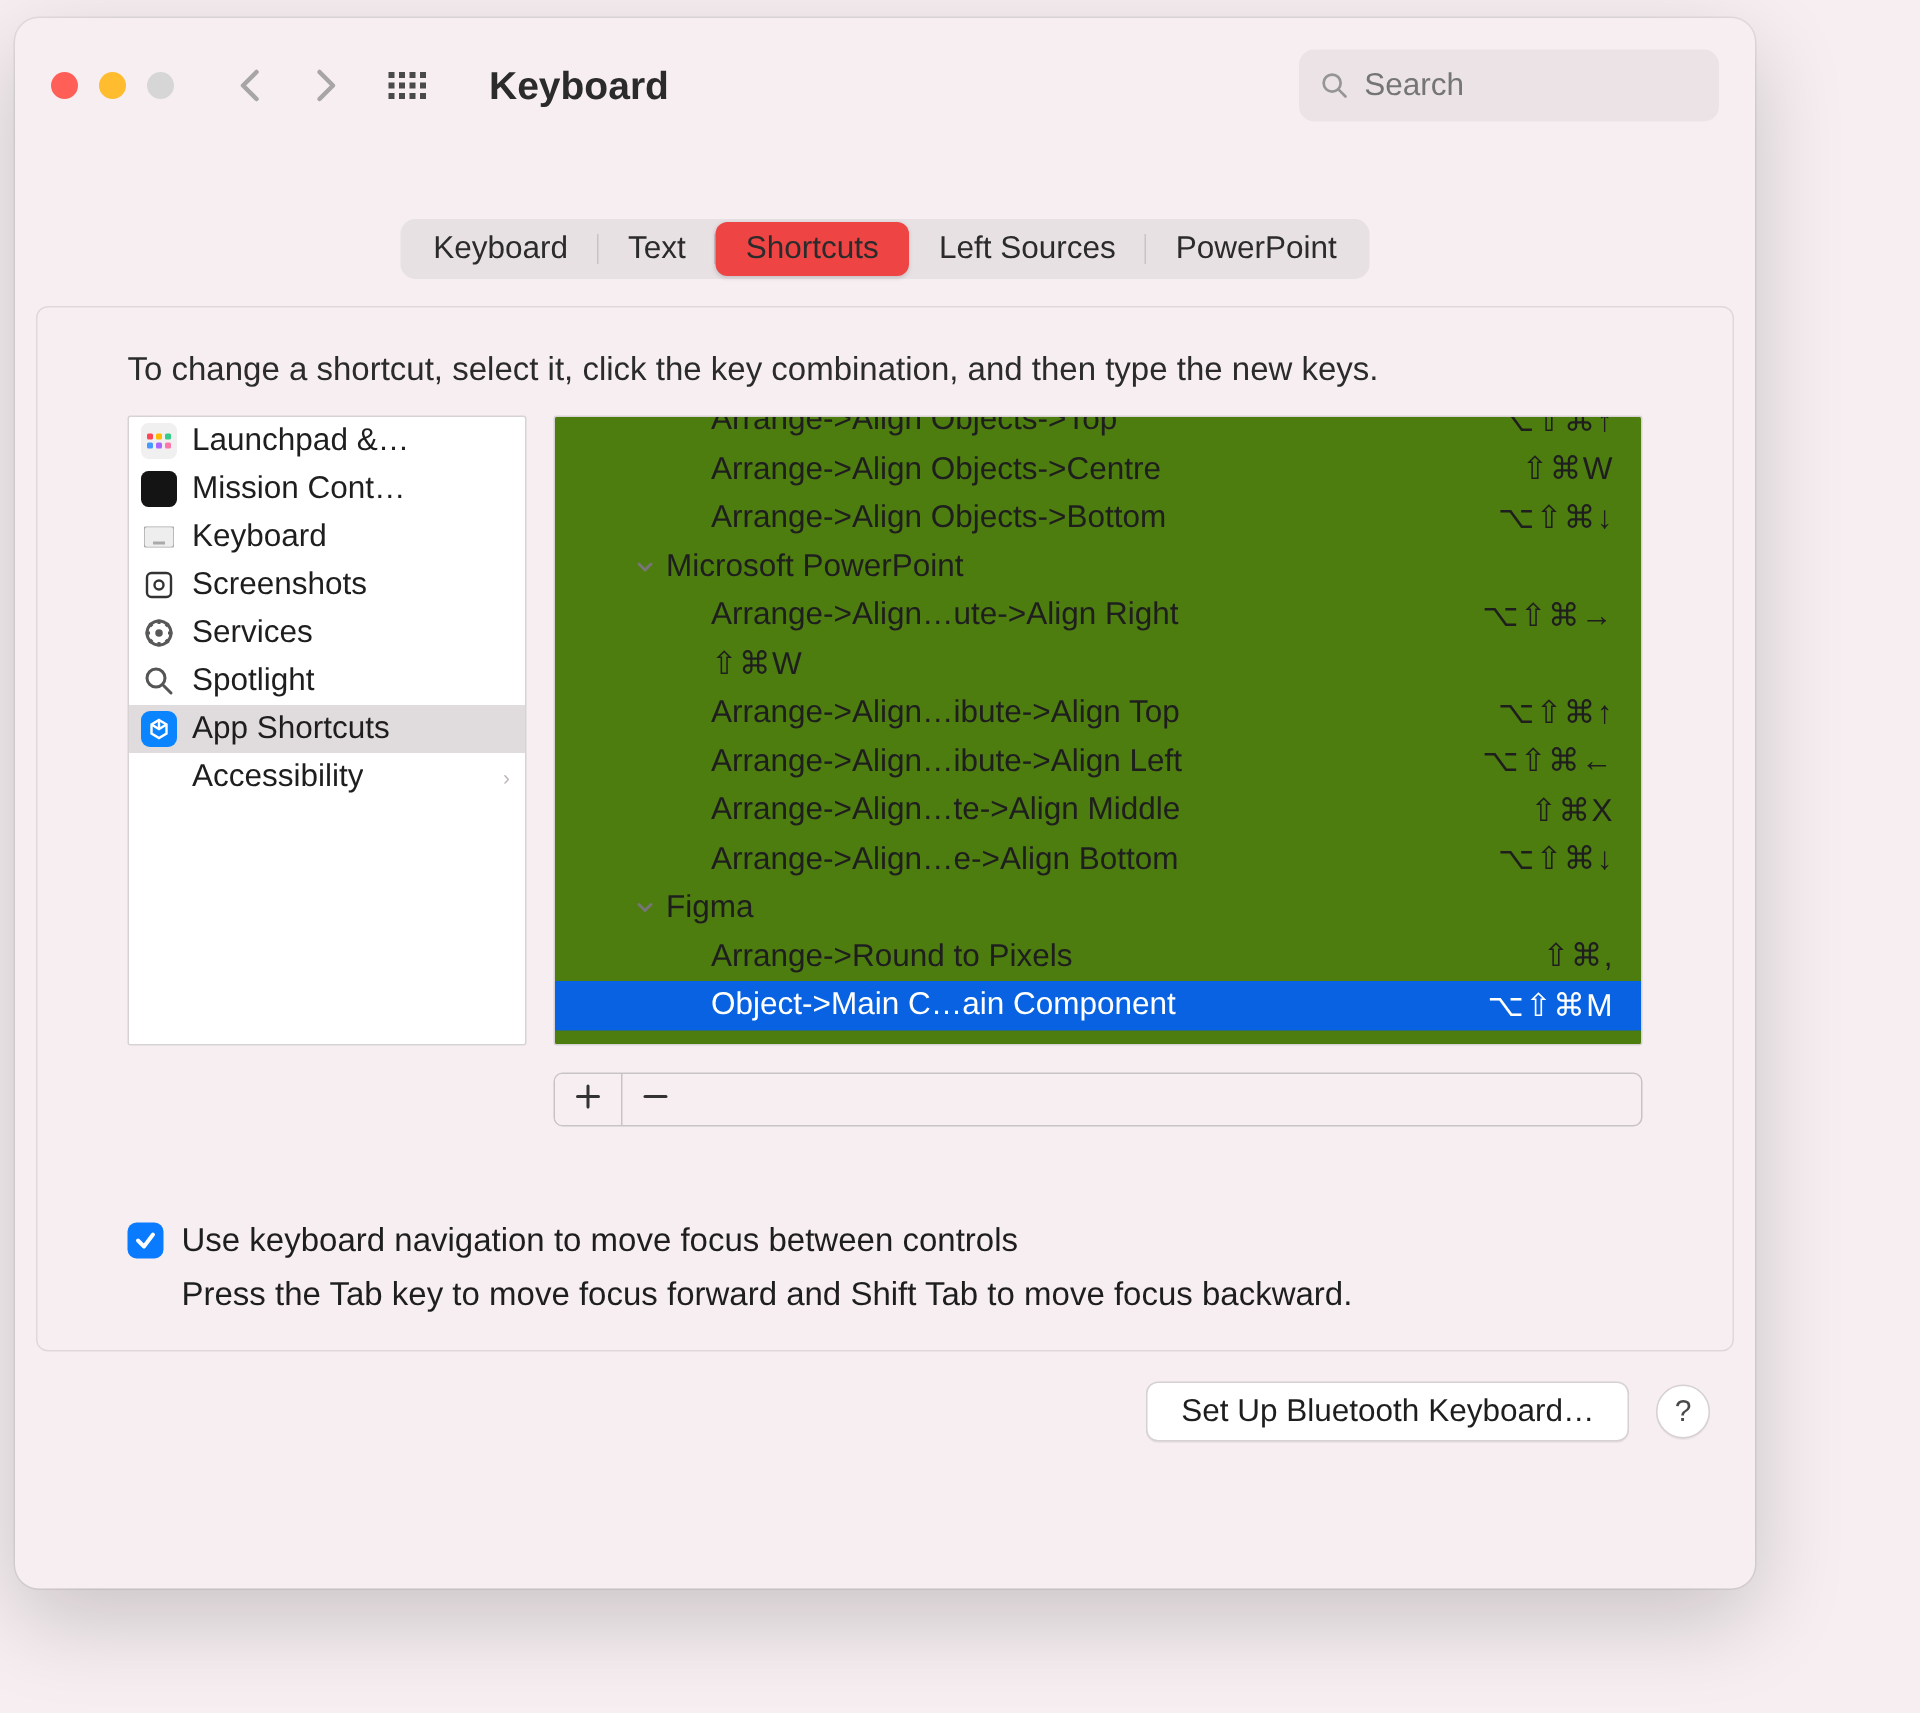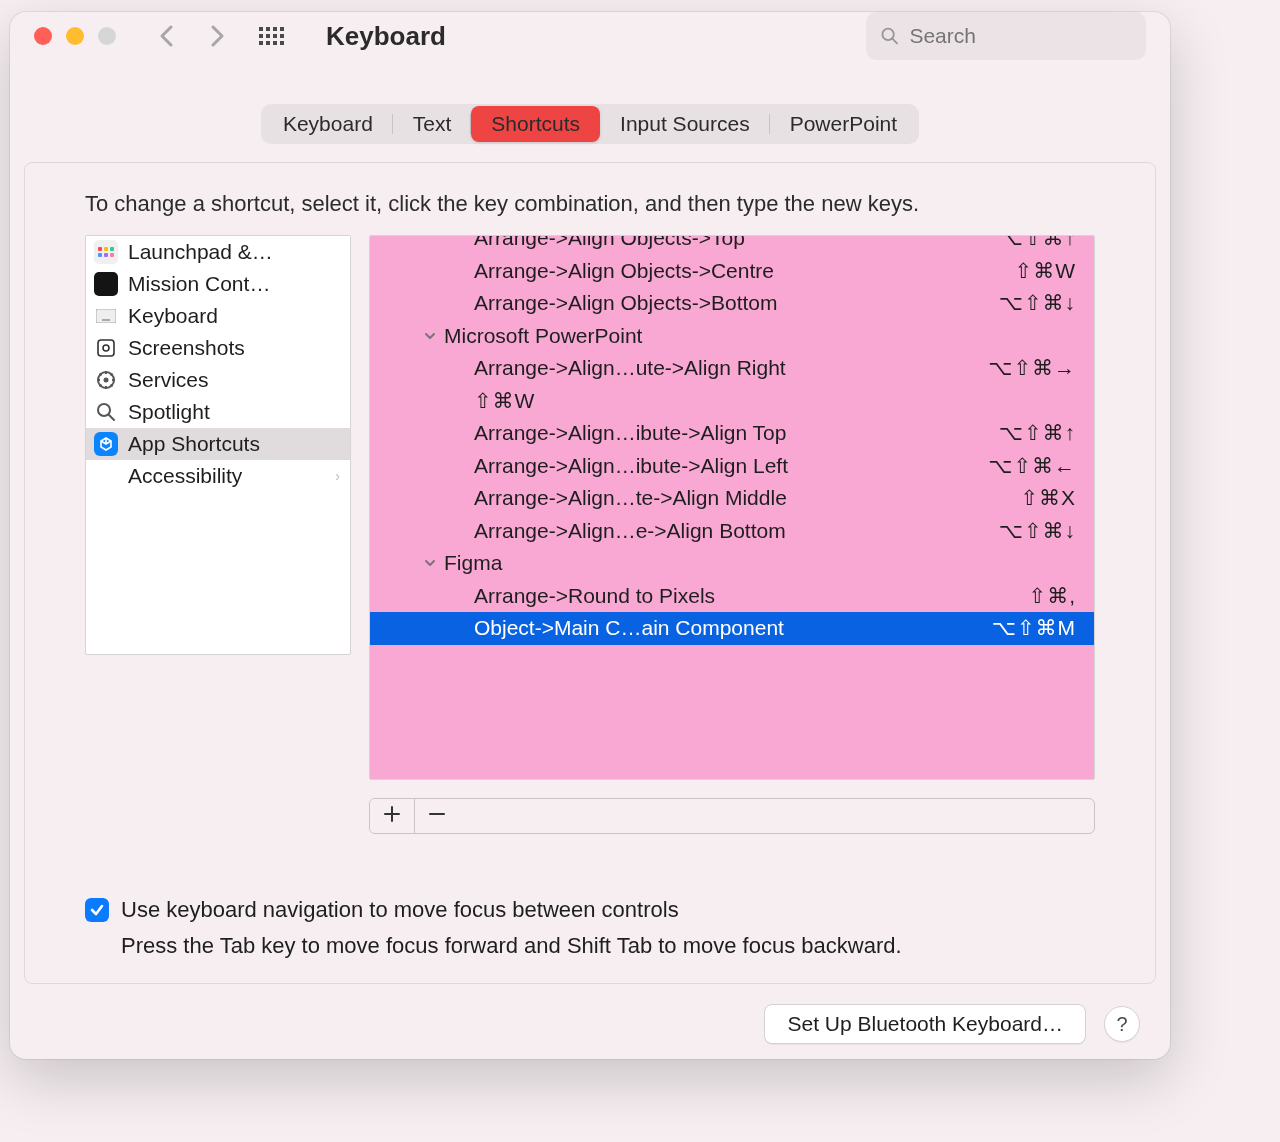--- a/index.html
+++ b/index.html
@@ -95,21 +95,21 @@
     .side-icon.mission span { background:#fff; border-radius:1px; }
     .side-icon.screenshots { color:#333; }
     .side-icon.services svg { color:#585858; }
     .side-icon.spotlight svg { stroke:#555; }
     .side-icon.apps { background:#0a84ff; color:#fff; border-radius:6px; }
     .sidebar-item .reveal { margin-left: auto; font-size: 14px; color:#bdb7ba; display:none;}
     .sidebar-item.has-reveal .reveal{display:inline;}
     .sidebar-label { white-space: nowrap; overflow: hidden; text-overflow: ellipsis; max-width: 210px; }
 
     .right {
-      flex: 1; height: 545px; background: #f9a8d4; border: 1px solid #d7d3d5; border-radius: 2px;
+      flex: 1; height: 420px; background: #4d7c0f; border: 1px solid #d7d3d5; border-radius: 2px;
       overflow: hidden; position: relative;
     }
     .right-scroll { position:absolute; inset:0; overflow: hidden; }
     .treeline {
       height: 32.5px; display: flex; align-items: center; font-size: 21px; color: #1e1e1e;
       padding-right: 18px; white-space: nowrap;
     }
     .treeline .indent { display:inline-block; }
     .treeline .disclosure { width: 20px; height:20px; display:inline-flex; align-items:center; justify-content:center; cursor:pointer; color:#787577; margin-right:4px; }
     .treeline .name { flex: 1; overflow: hidden; text-overflow: ellipsis; }
@@ -187,21 +187,21 @@
       </svg>
       <input type="text" placeholder="Search" style="">
     </div>
   </div>
 
   <div class="tabs-wrap">
     <div class="tabs" id="tabs">
         <div class="tab">Keyboard</div>
         <div class="tab">Text</div>
         <div class="tab active">Shortcuts</div>
-        <div class="tab">Input Sources</div>
+        <div class="tab">Left Sources</div>
         <div class="tab">PowerPoint</div>
       </div>
   </div>
 
   <div class="card">
     <div class="instruction">To change a shortcut, select it, click the key combination, and then type the new keys.</div>
     <div class="lists">
       <div class="sidebar" id="sidebar">
           <div class="sidebar-item">
             <span class="side-icon launchpad">

